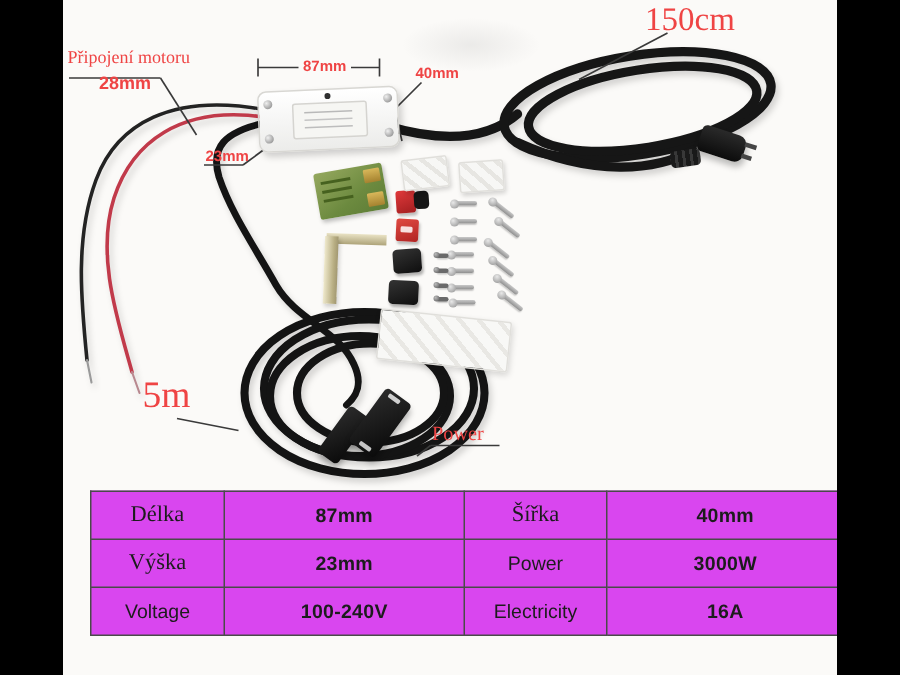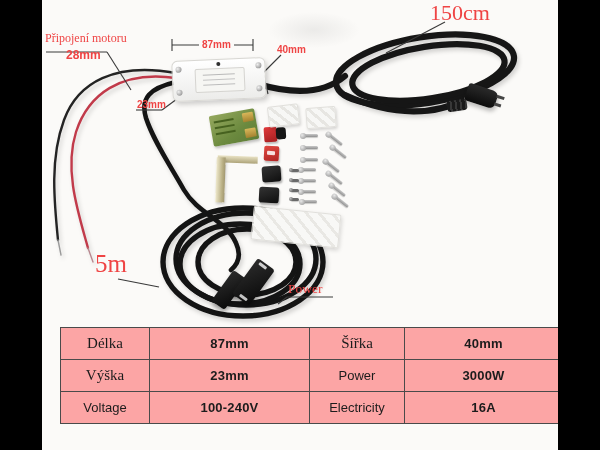--- a/index.html
+++ b/index.html
@@ -101,21 +101,21 @@
   .l-motor{left:45px;top:31px;font-size:12px;}
   .l-28{left:66px;top:48px;font-size:12px;}
   .l-87{left:199px;top:39px;background:#fbfaf8;padding:0 3px;}
   .l-40{left:277px;top:44px;}
   .l-23{left:137px;top:99px;}
   .l-150{left:430px;top:0px;font-size:22px;}
   .l-2m{left:95px;top:250px;font-size:25px;}
   .l-senzor{left:288px;top:281px;font-size:13.5px;}
 
   
-  .spec{position:absolute;left:60px;top:327px;z-index:40;border-collapse:collapse;background:#fca5a5;}
+  .spec{position:absolute;left:60px;top:327px;z-index:40;border-collapse:collapse;background:#d946ef;}
   .spec td{border:1.6px solid #4a4a4a;text-align:center;vertical-align:middle;height:31px;padding:0 4px;}
   .spec .w1{width:80px;} .spec .w2{width:151px;} .spec .w3{width:86px;} .spec .w4{width:149px;}
   .spec .cz{font-family:"Liberation Serif","DejaVu Serif",serif;font-size:15px;}
   .spec .en{font-size:13px;text-align:center;}
   .spec .val{font-size:13px;font-weight:bold;letter-spacing:0.2px;}
 </style>
 </head>
 <body>
 
 <div class="stage">

